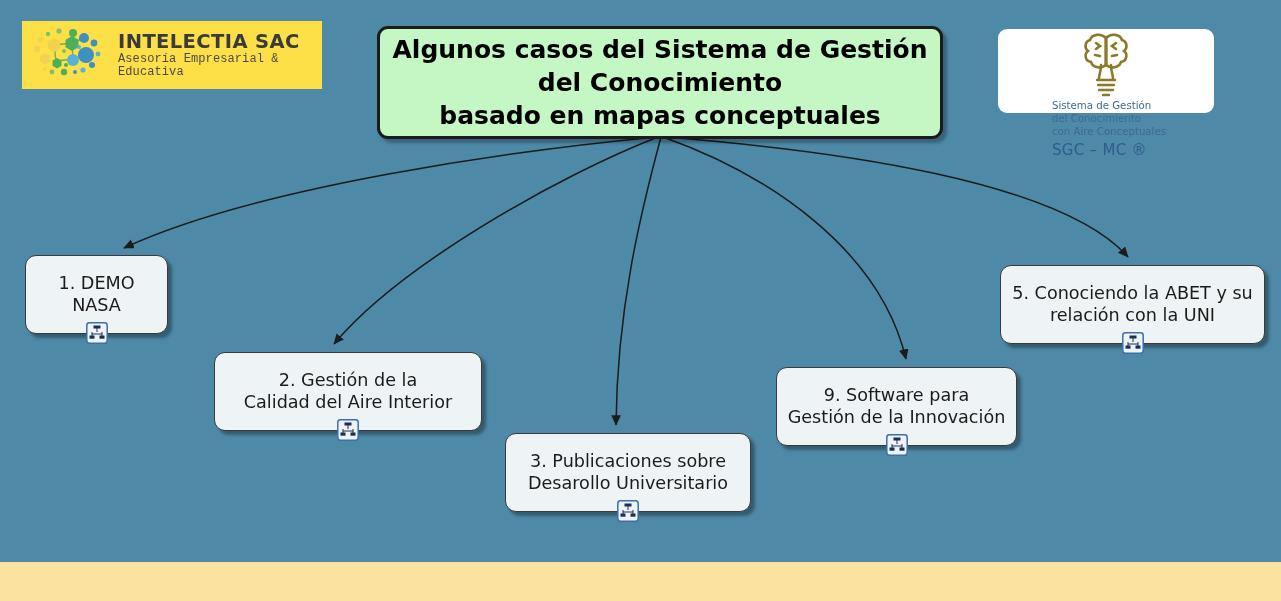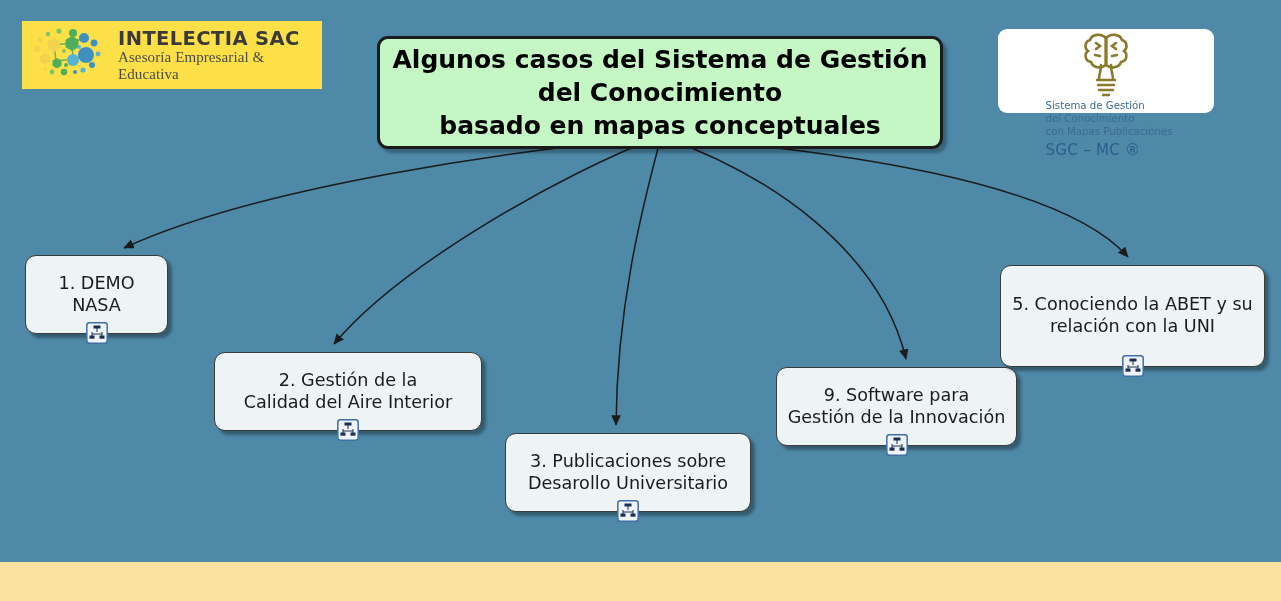--- a/index.html
+++ b/index.html
@@ -60,30 +60,30 @@
     line-height: 1.1;
   }
   #logo-left-title {
     font-family: "DejaVu Sans", sans-serif;
     font-size: 19.5px;
     font-weight: bold;
     color: #3a3a3a;
     letter-spacing: 0.4px;
   }
   #logo-left-sub {
-    font-family: Liberation Serif, serif;
-    font-size: 15px;
+    font-family: Liberation Mono, monospace;
+    font-size: 12px;
     color: #4a4a4a;
     letter-spacing: 0.1px;
   }
   
   #title-box {
     position: absolute;
     left: 377px;
-    top: 36px;
+    top: 26px;
     width: 566px;
     height: 113px;
     background: #c4f7c4;
     border: 3px solid #6d28d9;
     border-radius: 11px;
     box-sizing: border-box;
     display: flex;
     align-items: center;
     justify-content: center;
     box-shadow: 4px 4px 3px rgba(0,0,0,0.28);
@@ -247,21 +247,21 @@
       <g fill="none" stroke="#8a7a2a" stroke-width="2.4" stroke-linecap="round">
         <line x1="18" y1="51" x2="36" y2="51"></line>
         <line x1="19" y1="56" x2="35" y2="56"></line>
         <line x1="20" y1="61" x2="34" y2="61"></line>
         <line x1="24" y1="66" x2="30" y2="66"></line>
       </g>
     </svg>
     <div id="logo-right-text">
       <div class="lr-line">Sistema de Gestión</div>
       <div class="lr-line">del Conocimiento</div>
-      <div class="lr-line"> con Mapas Publicaciones</div>
+      <div class="lr-line"> con Aire Conceptuales</div>
       <div id="logo-right-brand">SGC – MC ®</div>
     </div>
   </div>
 
   <div class="node" id="node-1" style="left: 25px; top: 255px; width: 143px; height: 79px;">
     <span class="node-label">1. DEMO NASA</span>
     <svg class="node-icon" viewBox="0 0 22 22">
       <rect x="0.8" y="0.8" width="20.4" height="20.4" rx="2.6" fill="#eef3f8" stroke="#3f6fa8" stroke-width="1.5"></rect>
       <g stroke="#1b2f55" stroke-width="1" fill="none">
         <line x1="11" y1="6" x2="11" y2="10"></line>
@@ -319,21 +319,21 @@
         <line x1="6" y1="12" x2="16" y2="12"></line>
         <line x1="6" y1="10" x2="6" y2="14"></line>
         <line x1="16" y1="10" x2="16" y2="14"></line>
       </g>
       <rect x="7.5" y="3.5" width="7" height="3" fill="#1b2f55"></rect>
       <rect x="3.5" y="13.5" width="5" height="3.2" fill="#1b2f55"></rect>
       <rect x="13.5" y="13.5" width="5" height="3.2" fill="#1b2f55"></rect>
     </svg>
   </div>
 
-  <div class="node" id="node-5" style="left: 1000px; top: 265px; width: 265px; height: 102px;">
+  <div class="node" id="node-5" style="left: 1000px; top: 265px; width: 265px; height: 79px;">
     <span class="node-label">5. Conociendo la ABET y su
 relación con la UNI</span>
     <svg class="node-icon" viewBox="0 0 22 22">
       <rect x="0.8" y="0.8" width="20.4" height="20.4" rx="2.6" fill="#eef3f8" stroke="#3f6fa8" stroke-width="1.5"></rect>
       <g stroke="#1b2f55" stroke-width="1" fill="none">
         <line x1="11" y1="6" x2="11" y2="10"></line>
         <line x1="6" y1="12" x2="16" y2="12"></line>
         <line x1="6" y1="10" x2="6" y2="14"></line>
         <line x1="16" y1="10" x2="16" y2="14"></line>
       </g>

